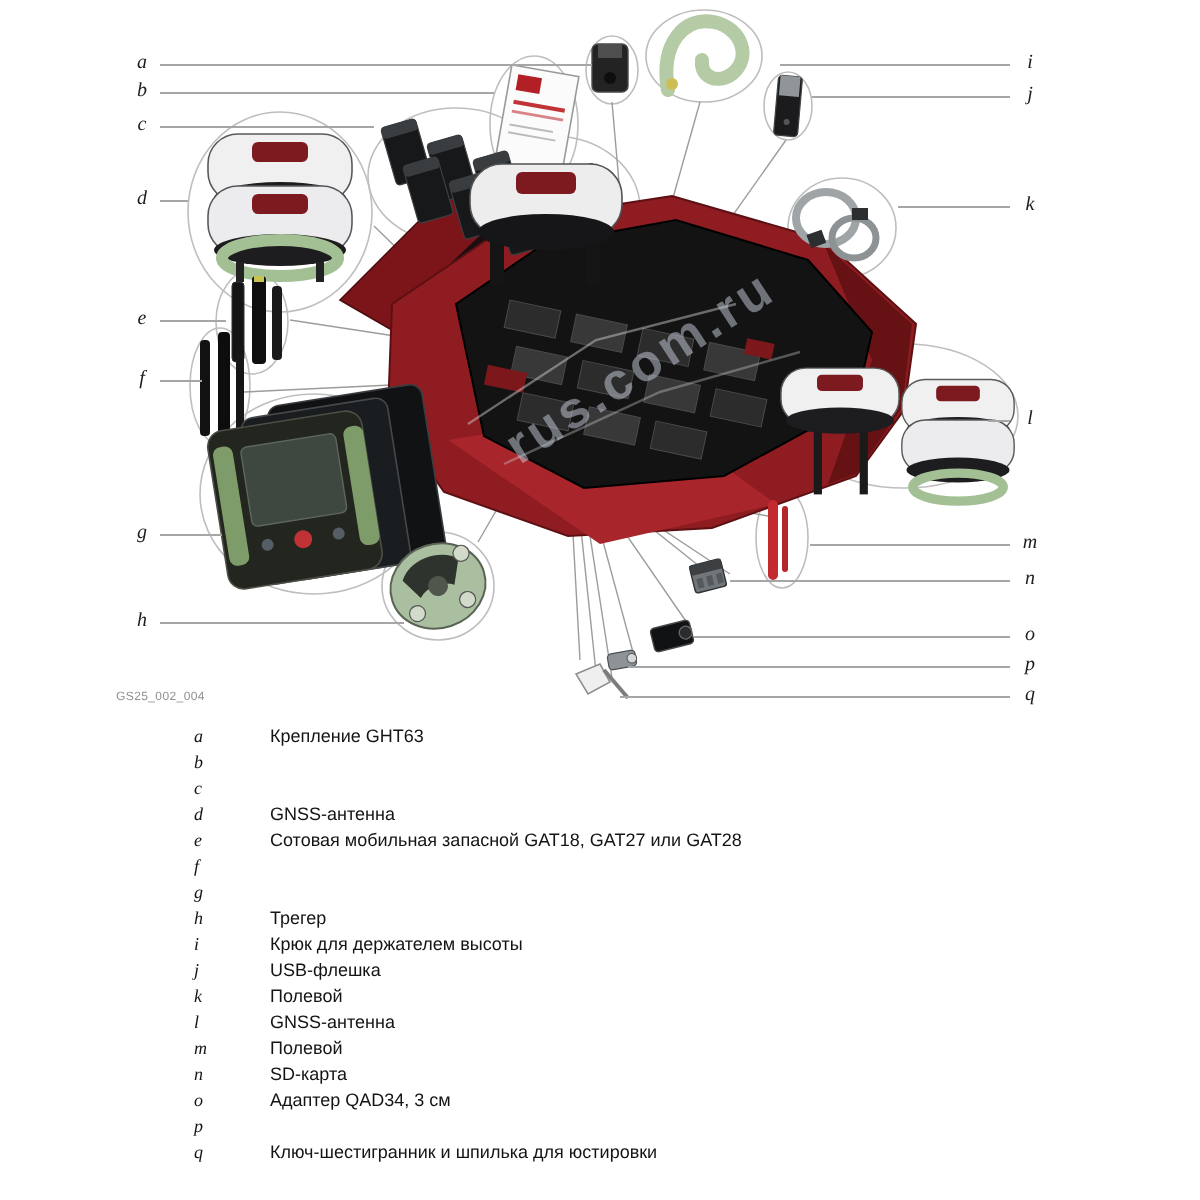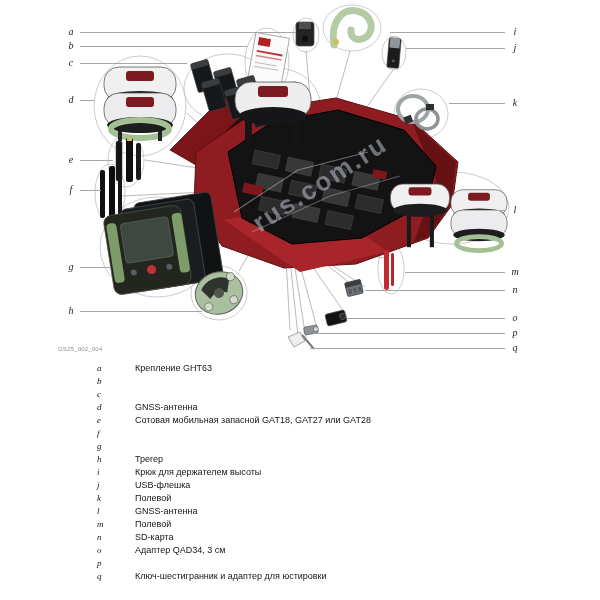--- a/index.html
+++ b/index.html
@@ -355,16 +355,16 @@
       </div>
       <div class="lrow">
         <span class="lletter">o</span>
         <span class="ltext">Адаптер QAD34, 3 см</span>
       </div>
       <div class="lrow">
         <span class="lletter">p</span>
       </div>
       <div class="lrow">
         <span class="lletter">q</span>
-        <span class="ltext">Ключ-шестигранник и адаптер для юстировки</span>
+        <span class="ltext">Ключ-шестигранник и шпилька для юстировки</span>
       </div>
     </div>
 </div>
 
 </body></html>

